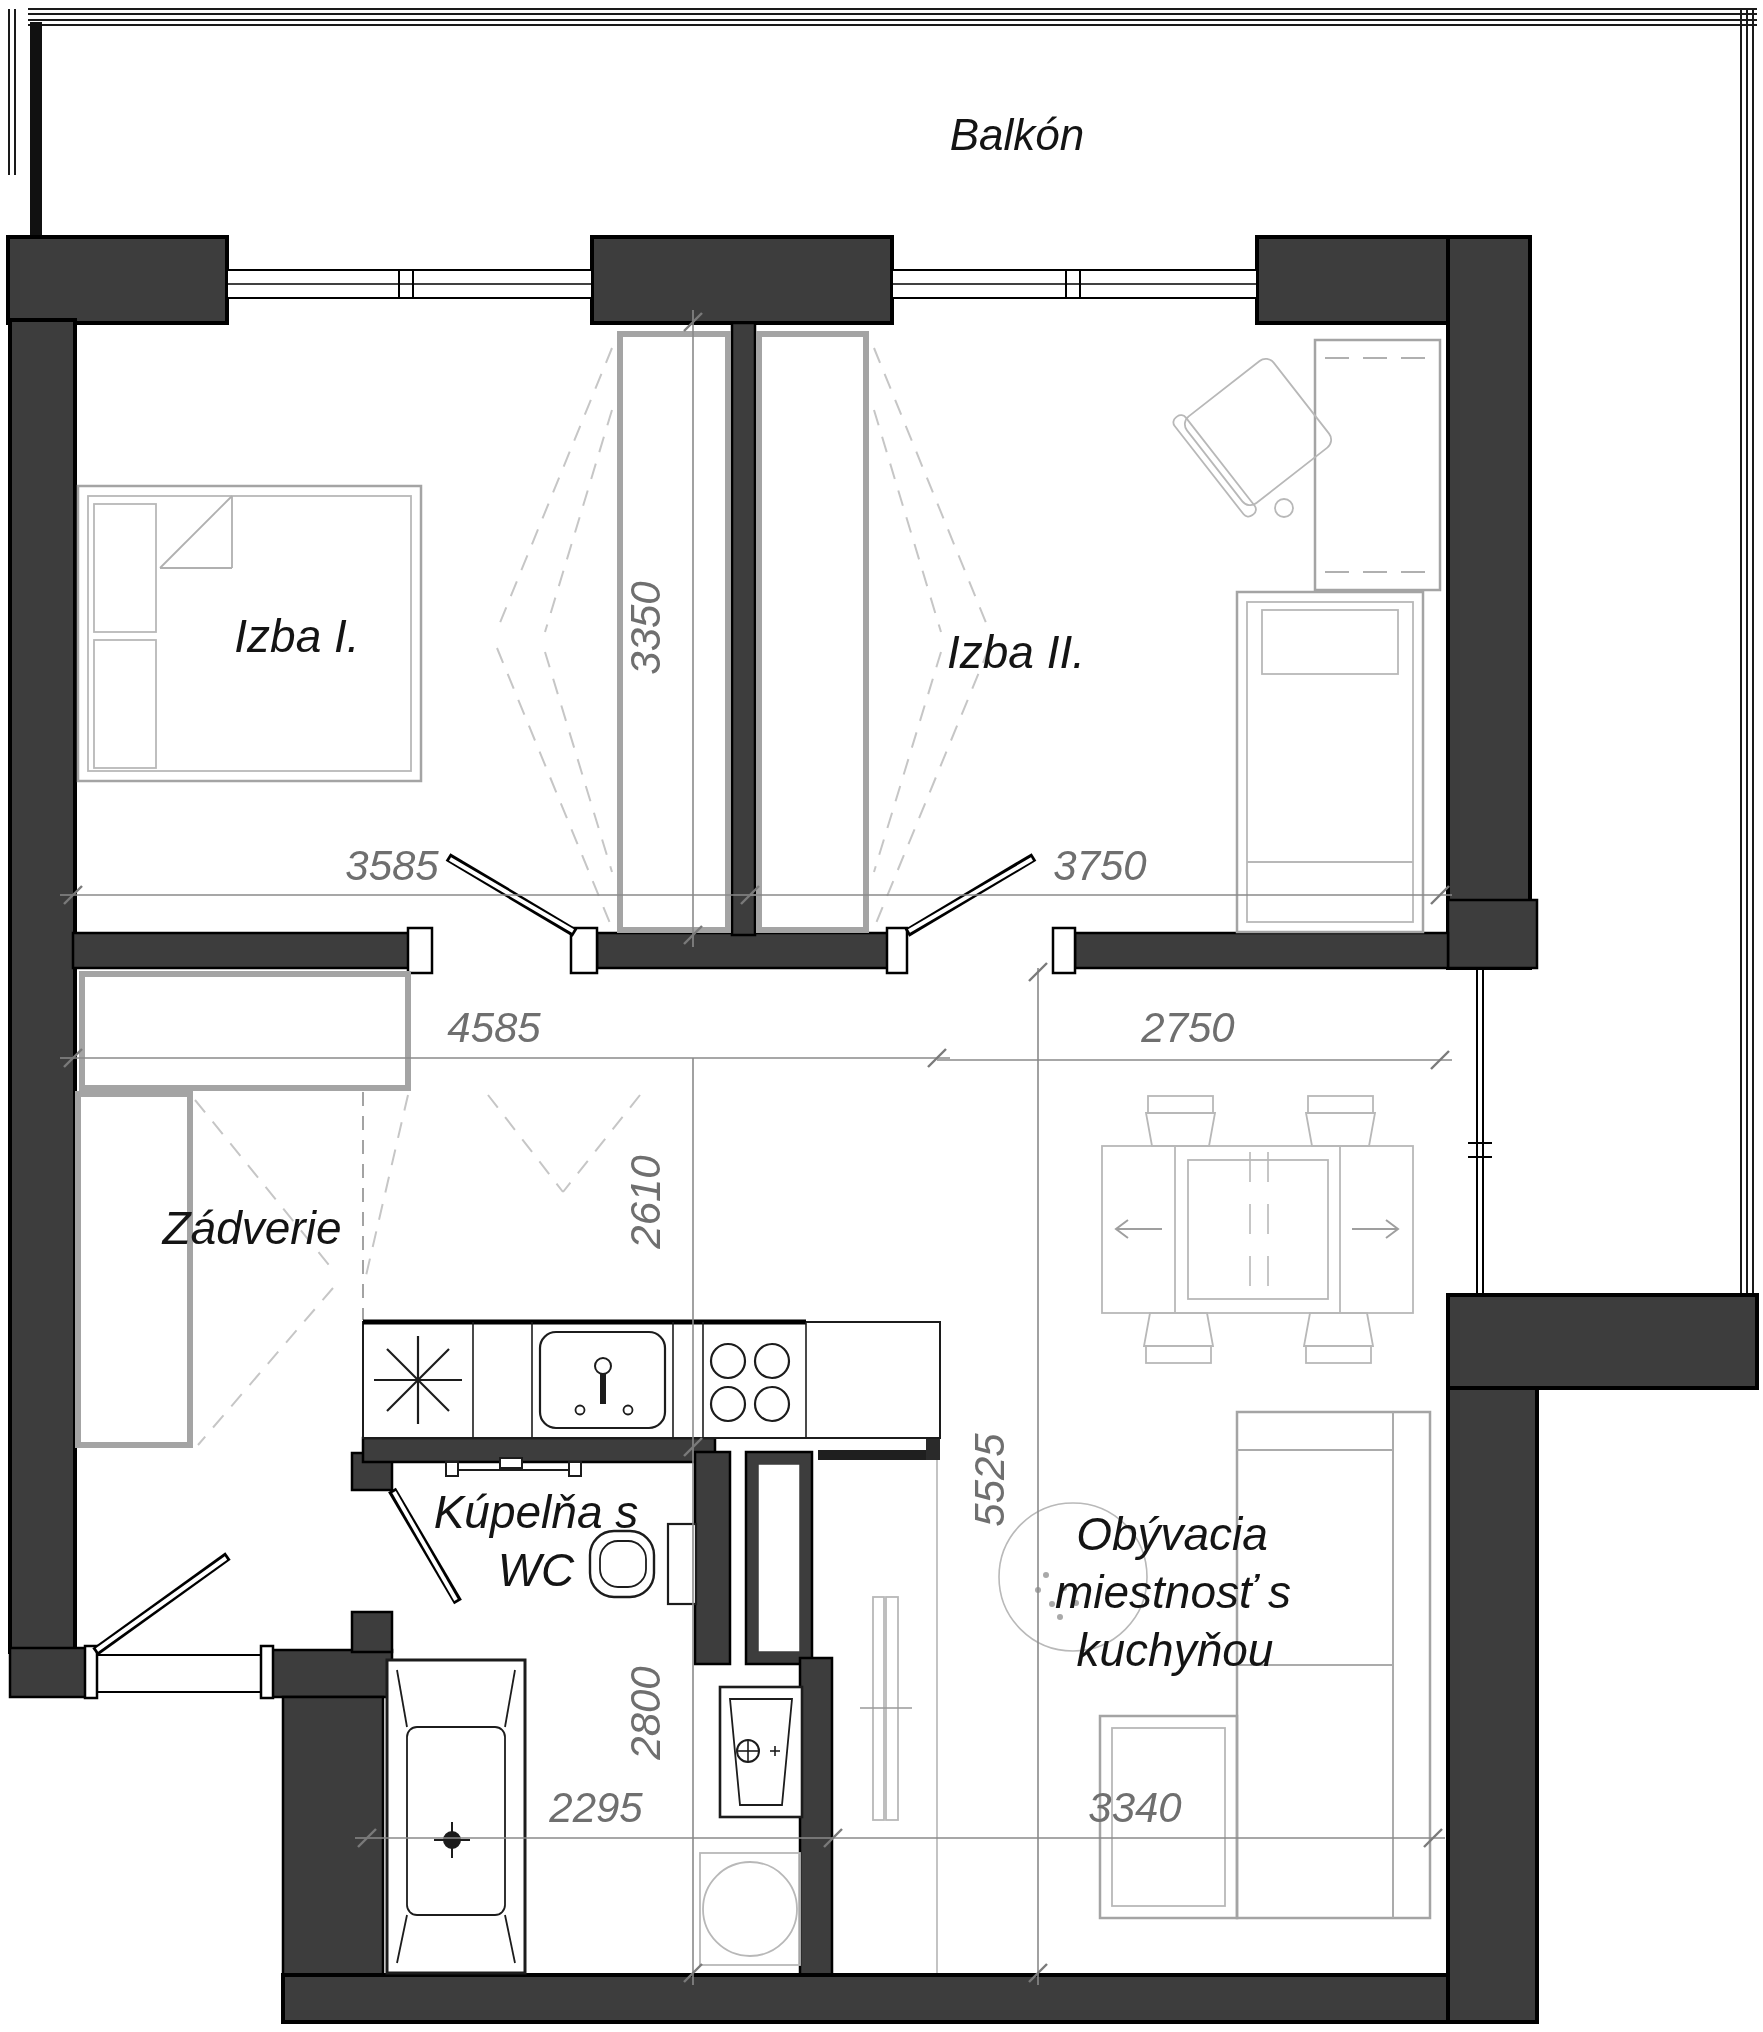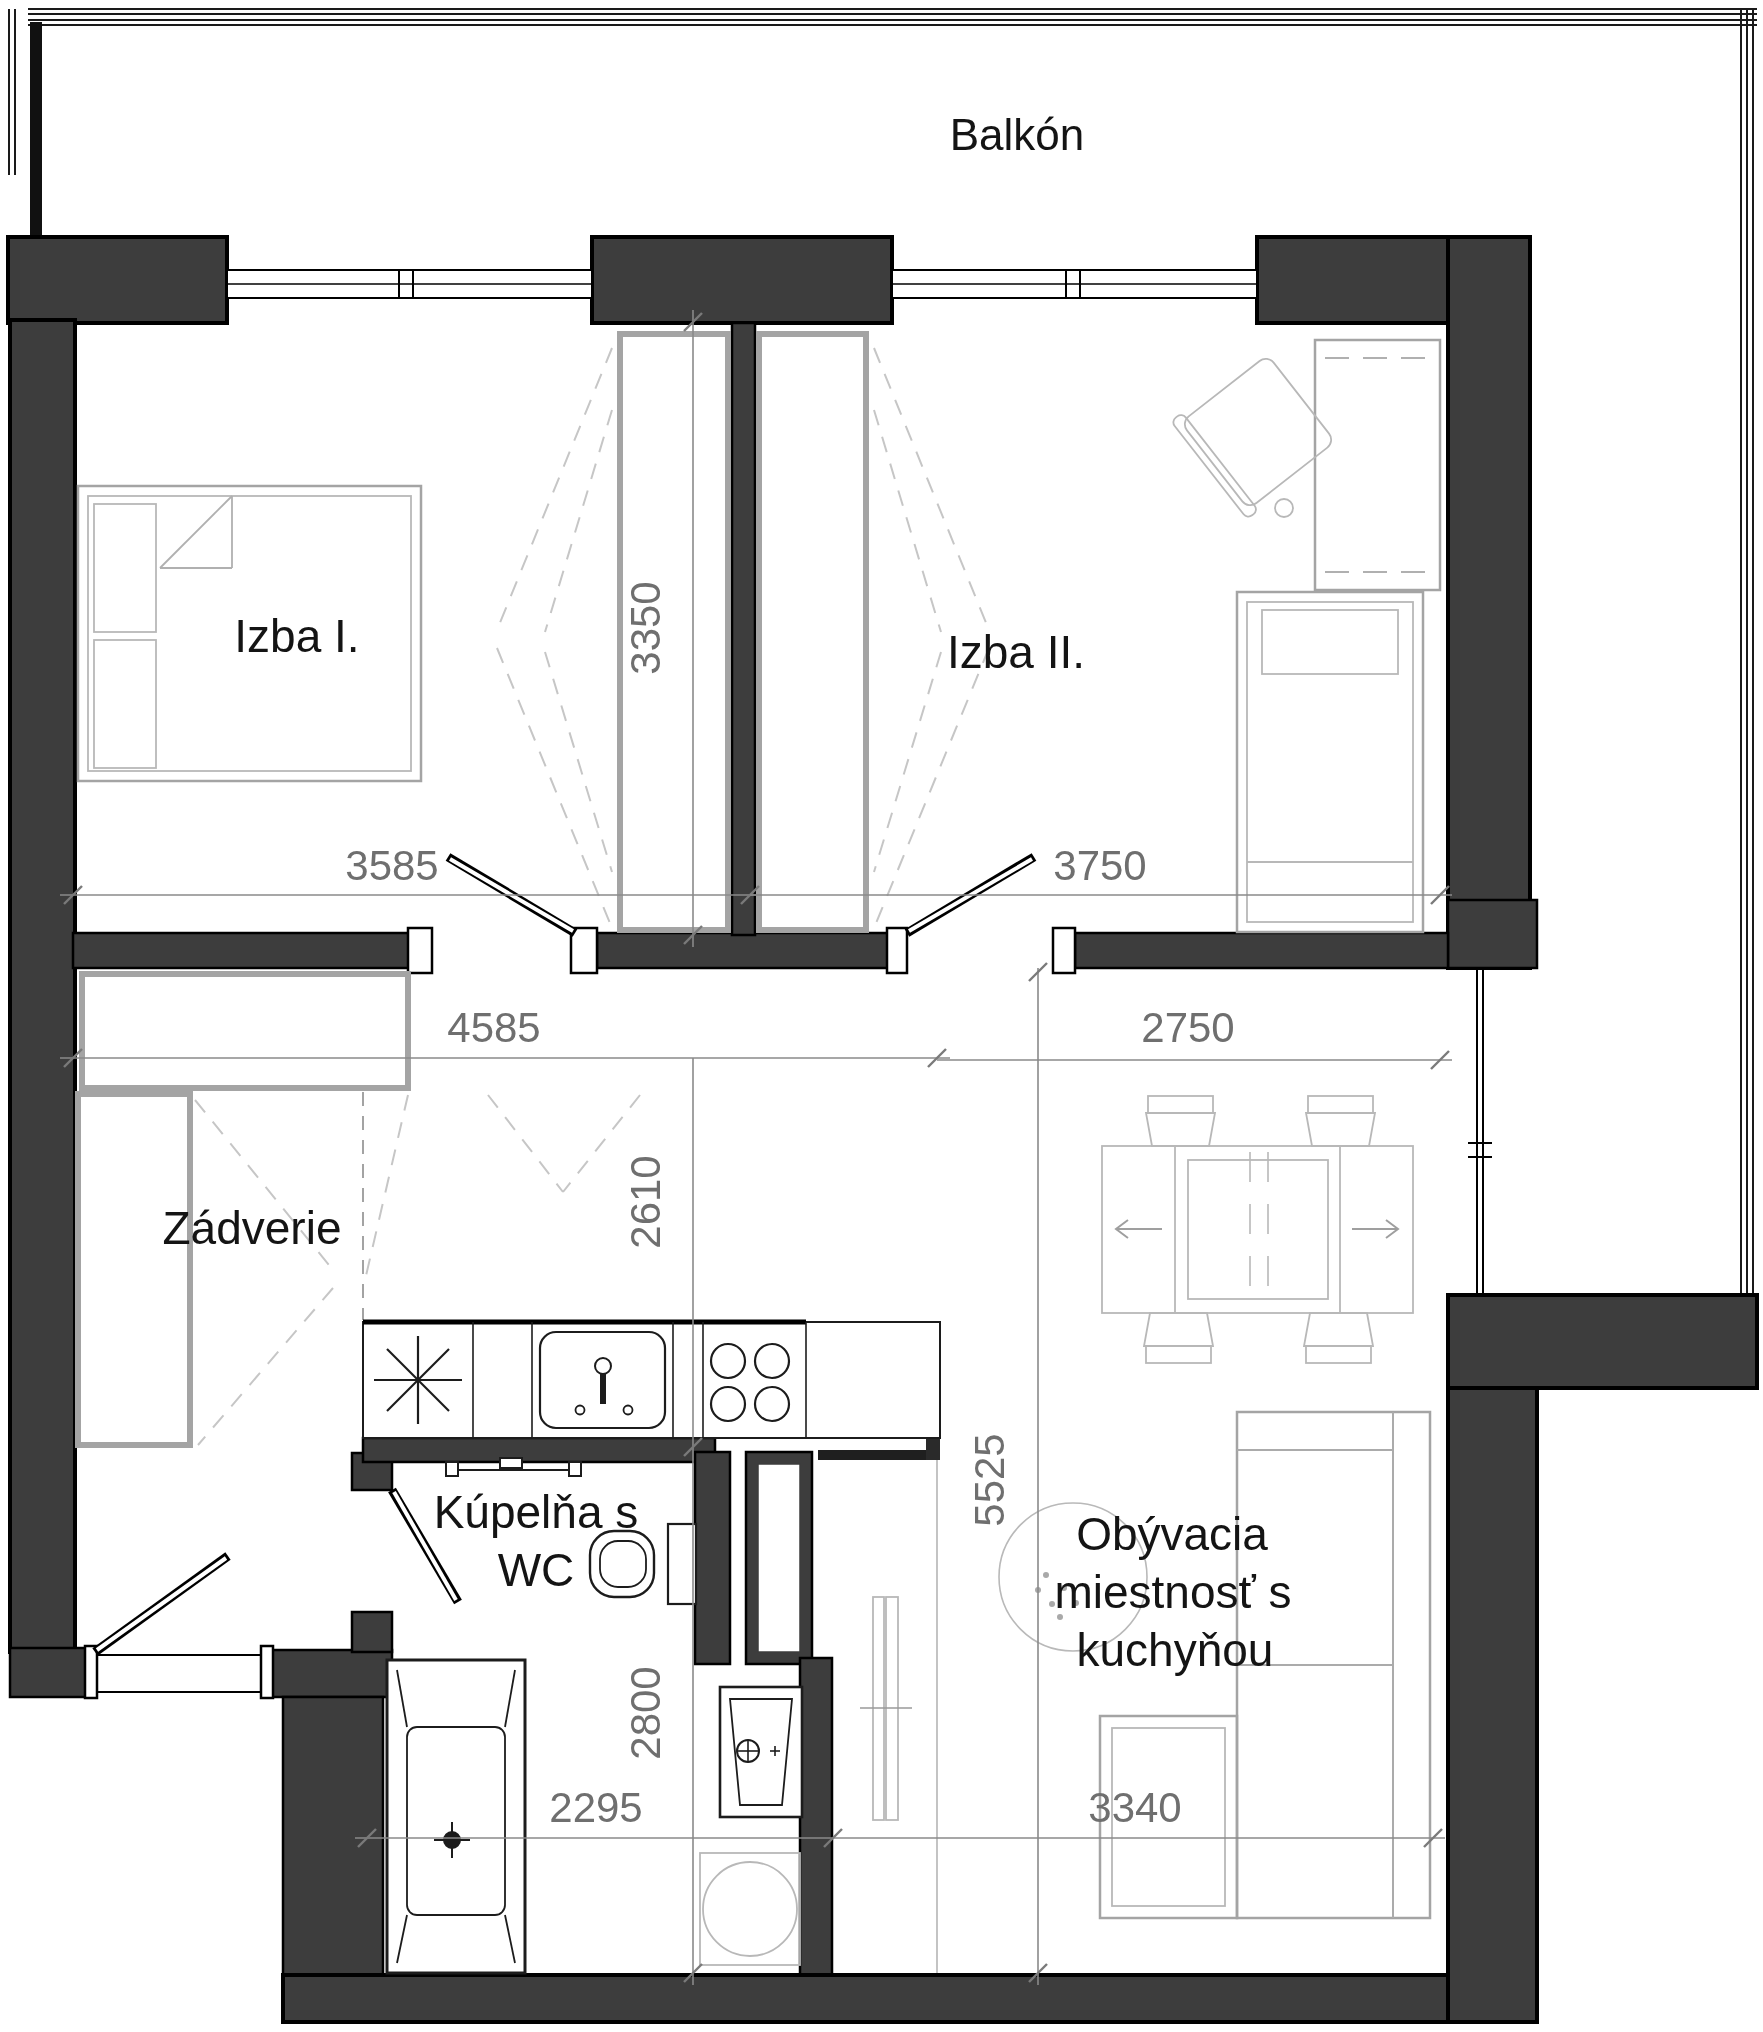--- a/index.html
+++ b/index.html
@@ -1,17 +1,17 @@
 <!DOCTYPE html>
 <html><head>
 <meta charset="utf-8">
 <style>
   html,body{margin:0;padding:0;background:#fff;}
   .stage{position:relative;width:1763px;height:2032px;background:#ffffff;
-         font-family:"Liberation Sans", sans-serif;}
+         font-family:"Liberation Sans", sans-serif;font-style:italic;}
   svg{position:absolute;left:0;top:0;}
   .room-label{font-family:"Liberation Sans",sans-serif;font-size:46px;fill:#141414;}
   .balcony-label{font-family:"Liberation Sans",sans-serif;font-size:44px;fill:#141414;}
   .dim-label{font-family:"Liberation Sans",sans-serif;font-size:42px;fill:#6f6f6f;}
   .wall{fill:#3d3d3d;stroke:#000;stroke-width:4;}
   .wall-thin{fill:#3d3d3d;stroke:#000;stroke-width:2.5;}
   .jamb{fill:#fff;stroke:#000;stroke-width:2.5;}
   .win{fill:#fff;stroke:#000;stroke-width:2;}
   .furn{fill:none;stroke:#a4a4a4;stroke-width:2.5;}
   .furn-light{fill:none;stroke:#b8b8b8;stroke-width:1.8;}

